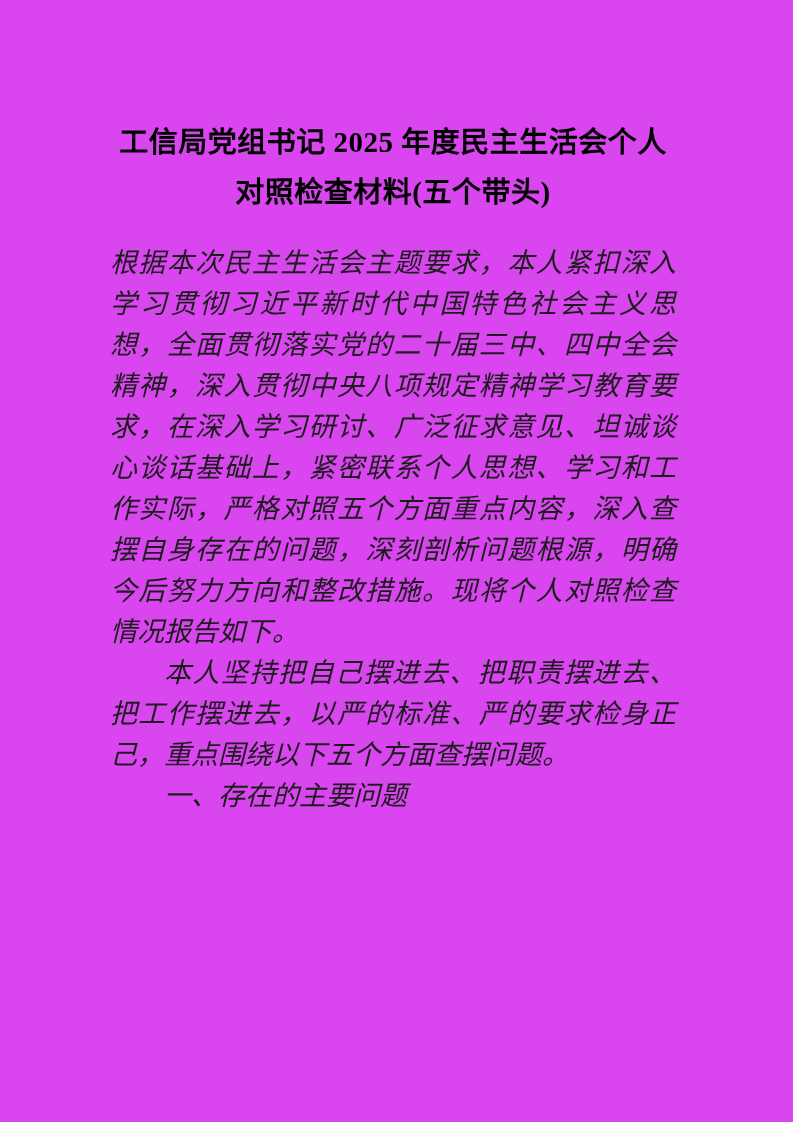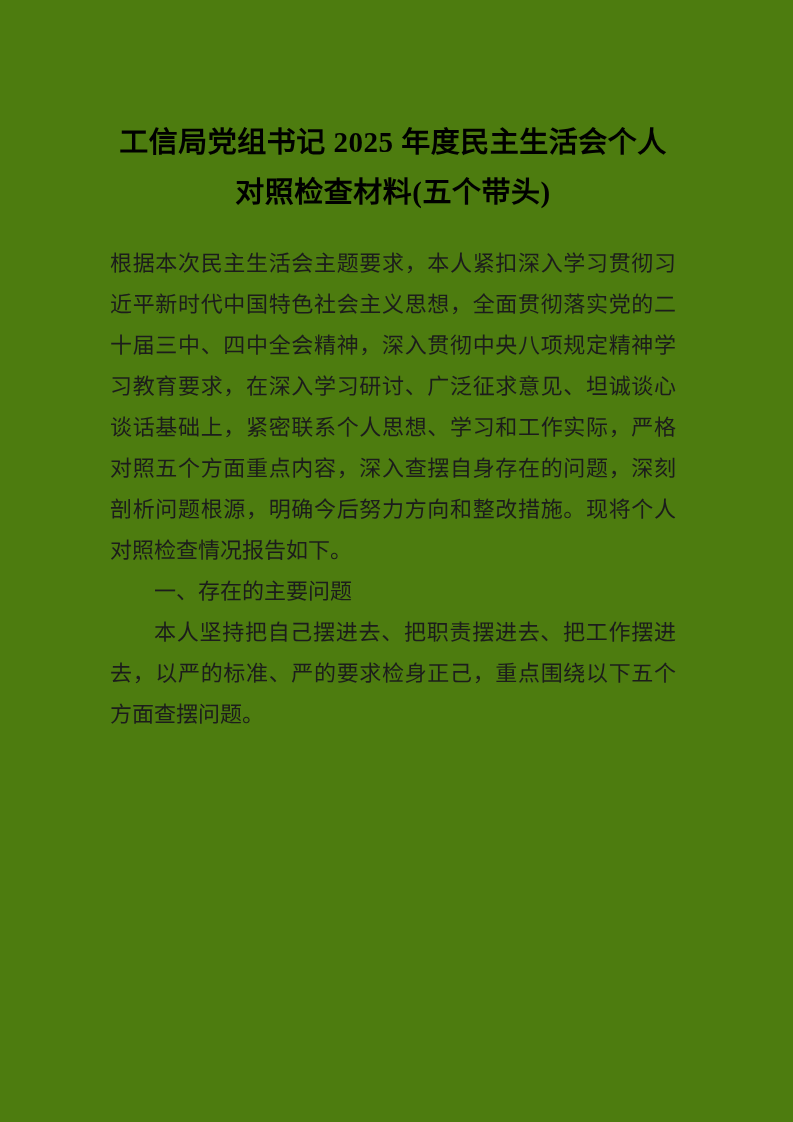--- a/index.html
+++ b/index.html
@@ -6,21 +6,21 @@
   html, body {
     margin: 0;
     padding: 0;
     background: #ffffff;
   }
   .page {
     position: relative;
     width: 793px;
     height: 1122px;
     margin: 0 auto;
-    background: #4d7c0f;
+    background: #d946ef;
     overflow: hidden;
     font-family: "Liberation Serif", "DejaVu Serif", serif;
     color: #000000;
   }
   .content {
     position: absolute;
     left: 110px;
     top: 0;
     width: 566px;
   }
@@ -28,36 +28,37 @@
     margin: 117px 0 26px 0;
     font-size: 29px;
     line-height: 50px;
     font-weight: bold;
     text-align: center;
     color: #000000;
     letter-spacing: 0.5px;
   }
   .doc-body p {
     margin: 0;
-    font-size: 22px;
+    font-size: 27px;
     line-height: 41px;
     text-align: justify;
     text-justify: inter-ideograph;
     color: #1c1c1c;
     font-weight: 400;
+    font-style: italic;
   }
   .doc-body p.indent {
     text-indent: 2em;
   }
 </style>
 </head>
 <body>
 
 <div class="page">
   <div class="content">
     <h1 class="doc-title">工信局党组书记 2025 年度民主生活会个人对照检查材料(五个带头)</h1>
     <div class="doc-body">
       <p>根据本次民主生活会主题要求，本人紧扣深入学习贯彻习近平新时代中国特色社会主义思想，全面贯彻落实党的二十届三中、四中全会精神，深入贯彻中央八项规定精神学习教育要求，在深入学习研讨、广泛征求意见、坦诚谈心谈话基础上，紧密联系个人思想、学习和工作实际，严格对照五个方面重点内容，深入查摆自身存在的问题，深刻剖析问题根源，明确今后努力方向和整改措施。现将个人对照检查情况报告如下。</p>
+      <p class="indent">本人坚持把自己摆进去、把职责摆进去、把工作摆进去，以严的标准、严的要求检身正己，重点围绕以下五个方面查摆问题。</p>
       <p class="indent">一、存在的主要问题</p>
-      <p class="indent">本人坚持把自己摆进去、把职责摆进去、把工作摆进去，以严的标准、严的要求检身正己，重点围绕以下五个方面查摆问题。</p>
     </div>
   </div>
 </div>
 
 </body></html>

